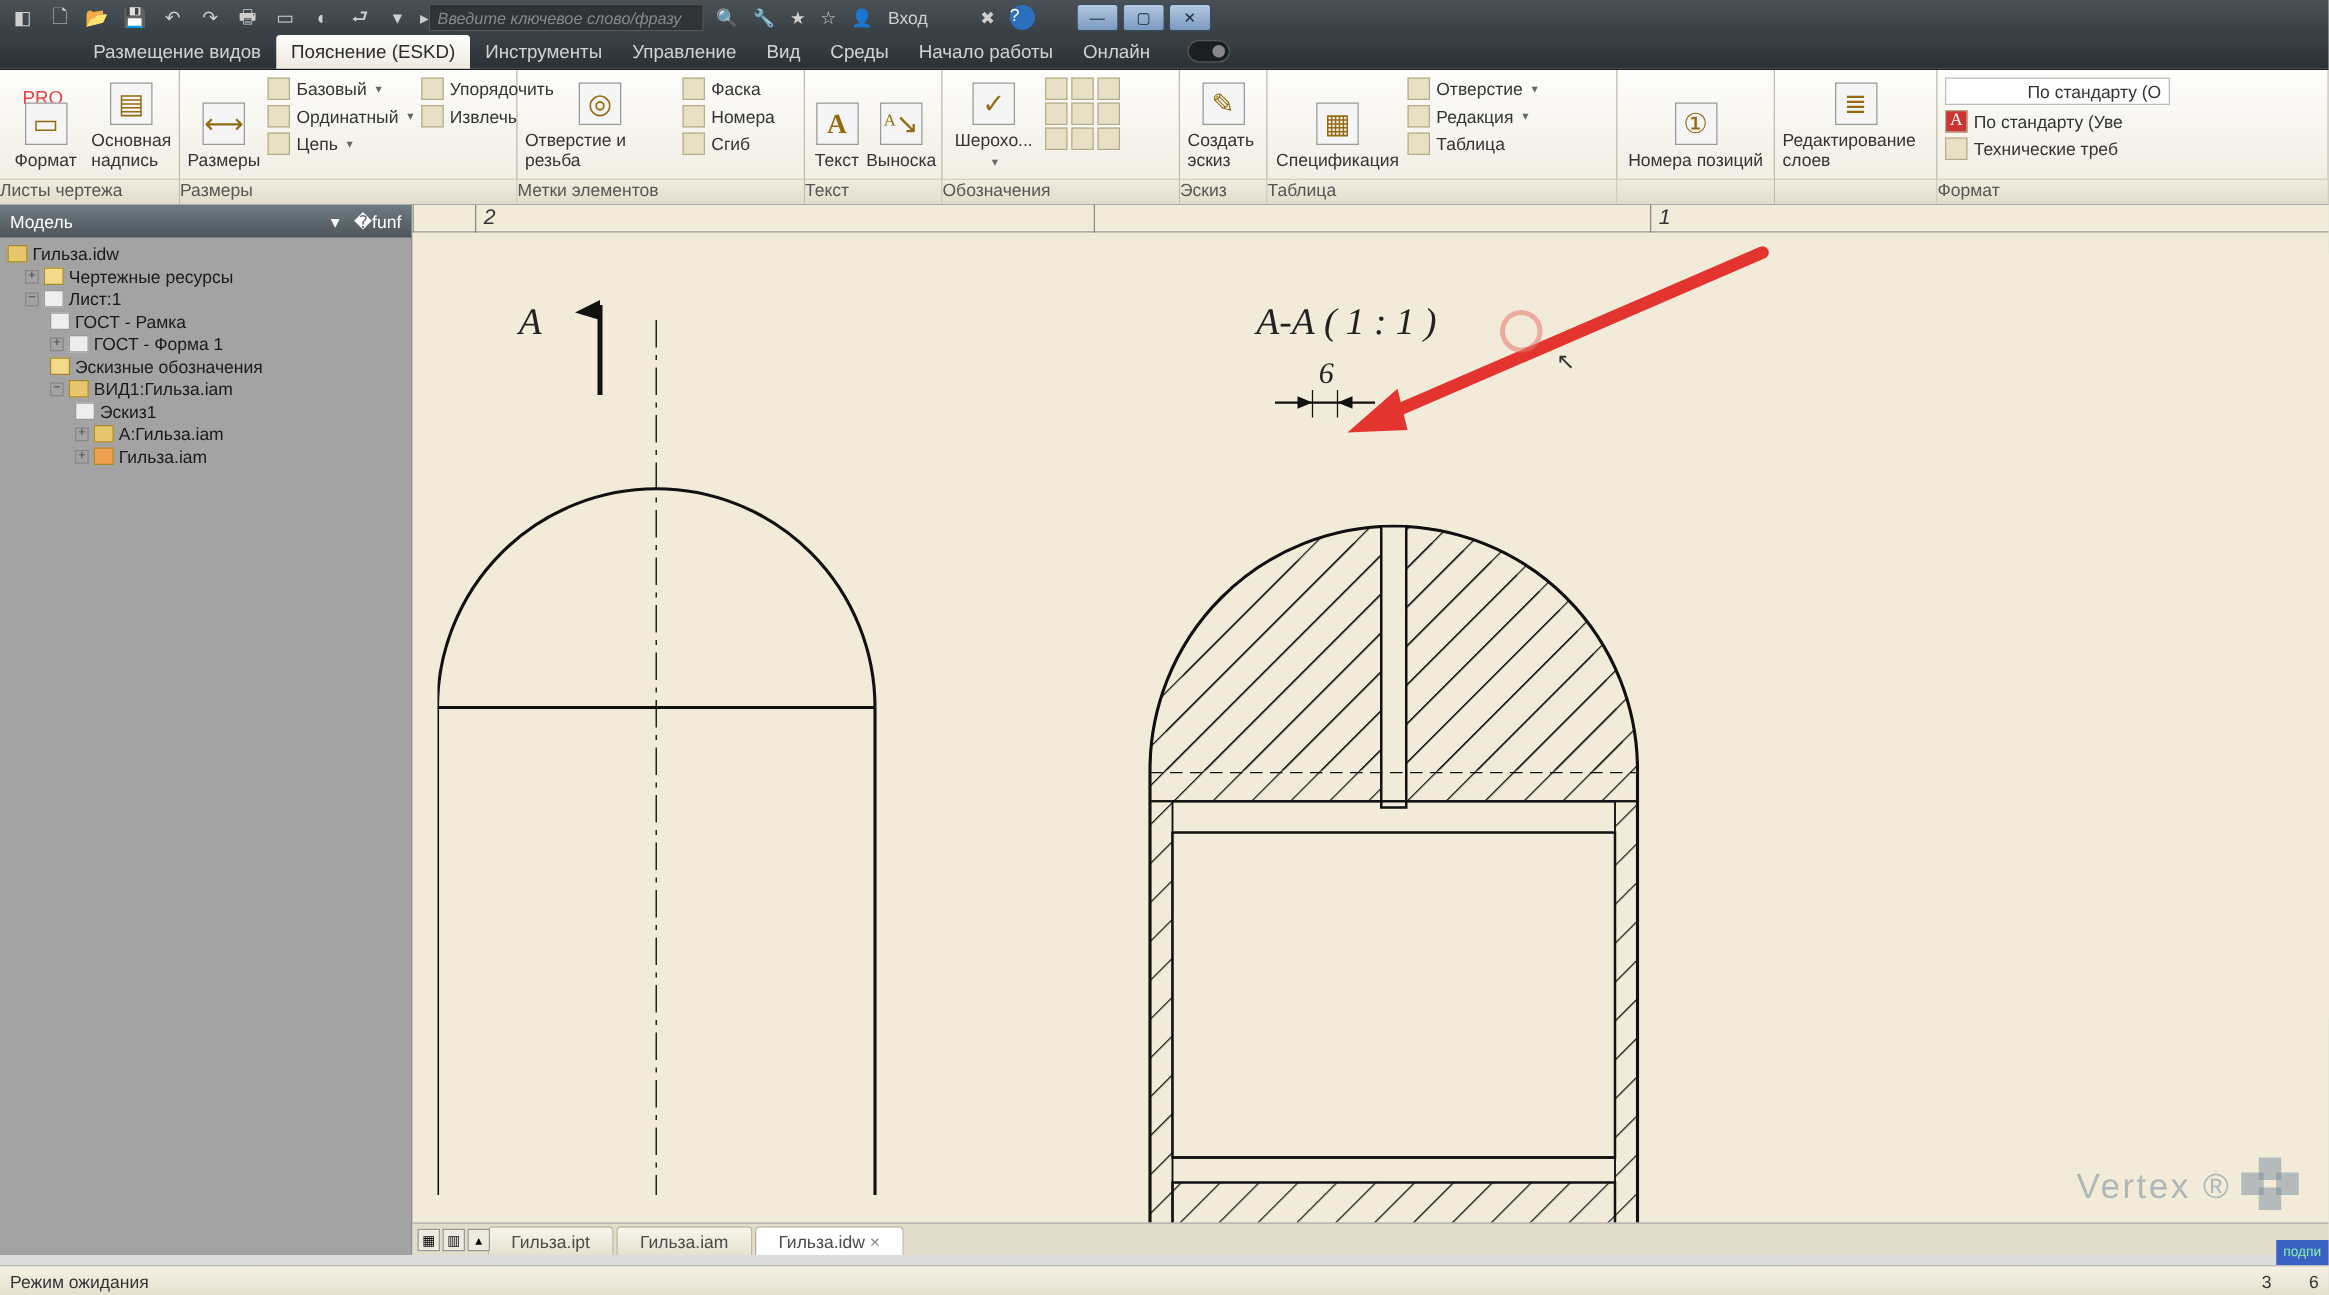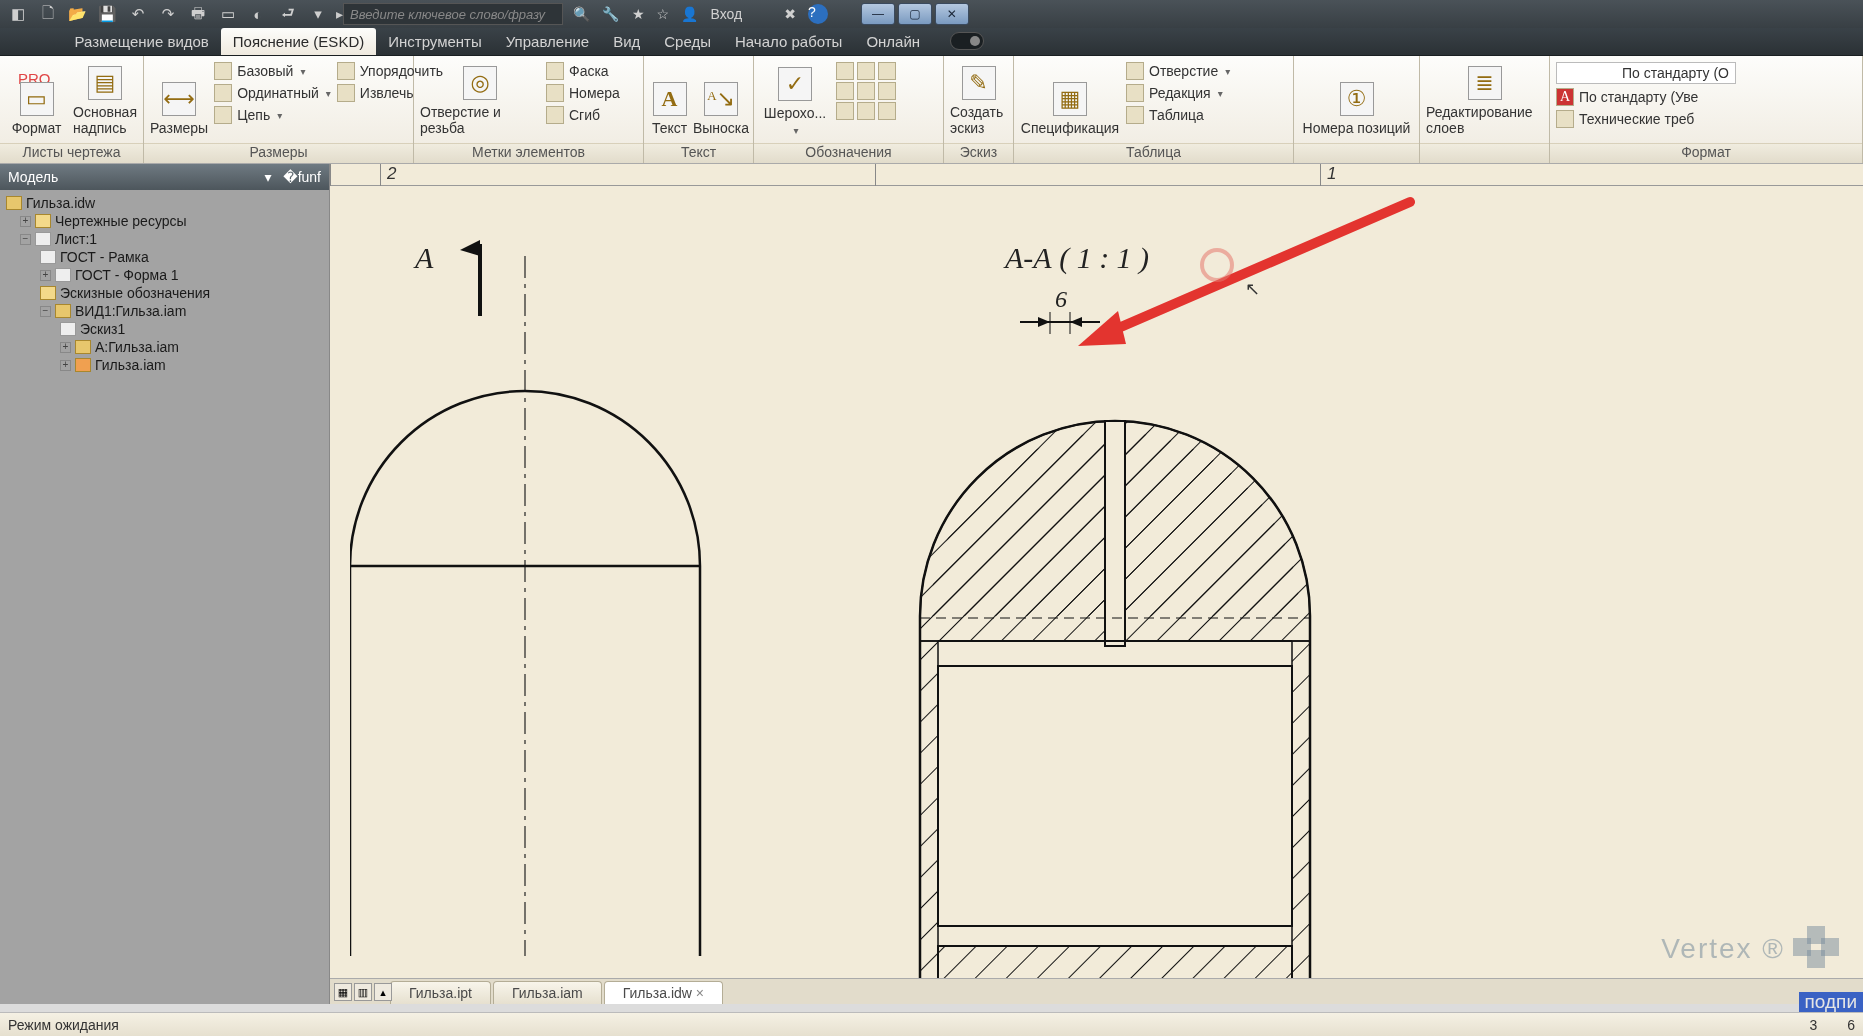--- a/index.html
+++ b/index.html
@@ -20,21 +20,21 @@
 .ribbon-tabs .tab { padding:5px 12px; cursor:default; }
 .ribbon-tabs .tab.active { background:linear-gradient(#fdfdfb,#efeadf); color:#2a2a2a; border-radius:3px 3px 0 0; }
 .ribbon-tabs .tab.red { color:#e04545;margin-top:37px; }
 .ribbon-tabs .pill { margin-left:18px; width:34px; height:18px; border-radius:9px; background:#1a1f22; border:1px solid #555; margin-top:4px; position:relative;}
 .pill::after { content:""; position:absolute; right:3px; top:3px; width:10px; height:10px; border-radius:50%; background:#888;}
 
 
 .ribbon { height:108px; background:linear-gradient(#fdfdfb,#efeadf); display:flex; border-bottom:1px solid #aaa; }
 .panel { border-right:1px solid #c0baa7; display:flex; flex-direction:column; }
 .panel-body { flex:1; display:flex; align-items:flex-start; padding:4px 6px; gap:6px; }
-.panel-label { height:20px; text-align:center; font-size:14px; color:#555; background:linear-gradient(#f0ecdf,#e2dccb); border-top:1px solid #d8d0ba; }
+.panel-label { height:20px; text-align:left; font-size:14px; color:#555; background:linear-gradient(#f0ecdf,#e2dccb); border-top:1px solid #d8d0ba; }
 .big-btn { display:flex; flex-direction:column; align-items:center; justify-content:flex-end; width:70px; height:78px; font-size:14px; color:#333; padding-bottom:2px; gap:4px;}
 .big-btn .bi { width:34px; height:34px; border:1px solid #999; background:#f5f5f5; display:flex; align-items:center; justify-content:center; font-size:22px; color:#936c12;}
 .sm-row { display:flex; flex-direction:column; gap:4px; font-size:14px; color:#333; padding-top:2px;}
 .sm-row div { display:flex; align-items:center; gap:5px; white-space:nowrap; }
 .sm-row .si { width:18px; height:18px; background:#e8e0c5; border:1px solid #b5ac8b; display:inline-block;}
 .dd { font-size:10px; color:#666; margin-left:2px;}
 
 
 .browser { position:absolute; top:164px; left:0; width:330px; bottom:32px; background:#a3a3a3; border-right:1px solid #888; font-size:14px; }
 .browser-hdr { height:26px; background:linear-gradient(#6f7a82,#4d565c); color:#fff; display:flex; align-items:center; padding:0 8px; justify-content:space-between;}
@@ -62,21 +62,21 @@
 .wm-ico span{position:absolute;width:18px;height:18px;background:rgba(120,140,155,0.5);}
 
 .doc-tabs { position:absolute; bottom:0; left:0; right:0; height:26px; background:#e2dccb; display:flex; align-items:flex-end; padding-left:60px; gap:2px; font-size:14px; border-top:1px solid #aaa;}
 .doc-tabs .dtab { padding:3px 18px; background:linear-gradient(#f8f5eb,#e6e0cf); border:1px solid #b4ad96; border-bottom:none; border-radius:4px 4px 0 0; color:#4a4a4a;}
 .doc-tabs .dtab.active { background:#fff; font-weight:500;}
 .doc-tabs .navico { position:absolute; left:4px; bottom:3px; display:flex; gap:2px;}
 .doc-tabs .navico span{ width:18px; height:18px; border:1px solid #999; background:#efeadf; font-size:11px; display:flex; align-items:center; justify-content:center;}
 
 .statusbar { position:absolute; bottom:0; left:0; right:0; height:24px; background:linear-gradient(#f5f1e4,#e6e0cf); border-top:1px solid #bbb; font-size:14px; color:#333; display:flex; align-items:center; padding:0 8px; justify-content:space-between;}
 .statusbar .r { display:flex; gap:30px;}
-.blue-chip { position:absolute; right:0; bottom:24px; height:20px; padding:0 6px; background:#3a62c4; color:#e5e5e5; font-size:19px; display:flex; align-items:center;}
+.blue-chip { position:absolute; right:0; bottom:24px; height:20px; padding:0 6px; background:#3a62c4; color:#86efac; font-size:11px; display:flex; align-items:center;}
 </style>
 </head>
 <body>
 
 <div class="titlebar">
   <div class="qat">
     <span class="ico">◧</span>
     <span class="ico">🗋</span>
     <span class="ico">📂</span>
     <span class="ico">💾</span>

